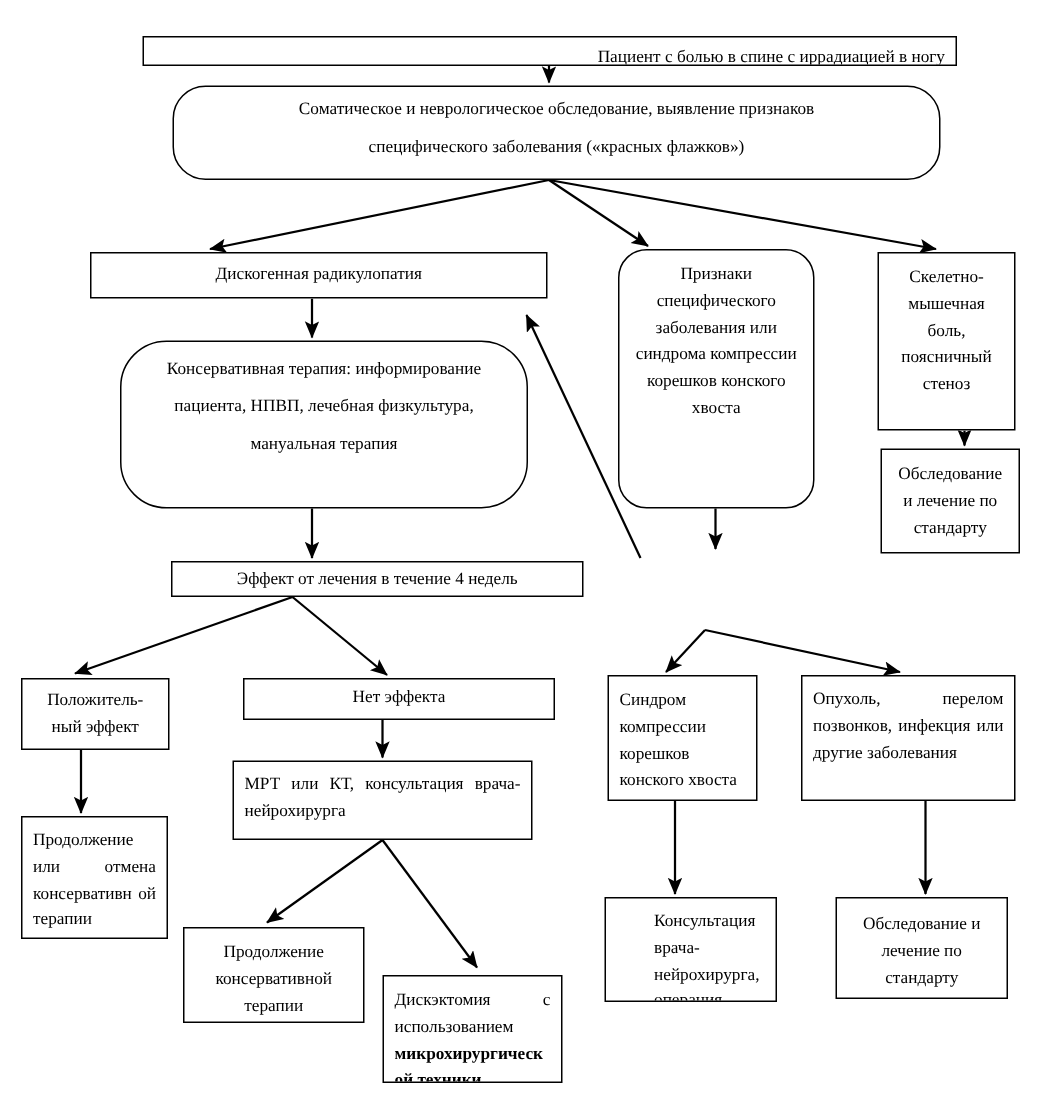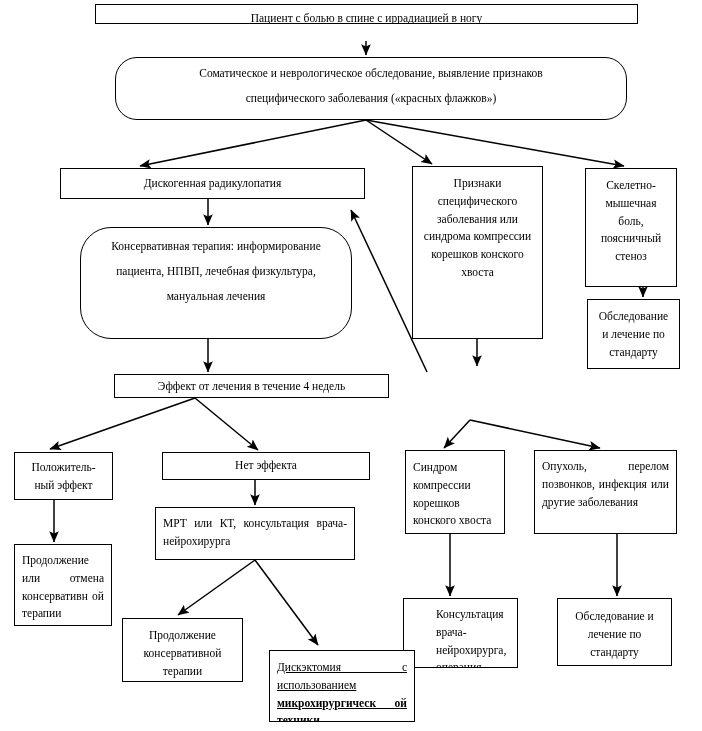--- a/index.html
+++ b/index.html
@@ -86,45 +86,45 @@
       <line x1="470" y1="420" x2="600" y2="448"></line>
 
       <line x1="450" y1="534" x2="450" y2="596"></line>
 
       <line x1="617" y1="534" x2="617" y2="596"></line>
 
       <line x1="643" y1="287" x2="643" y2="297"></line>
     </g>
   </svg>
 
-  <div class="node center" style="left:95px; top:4px; width:543px; height:20px;">
+  <div class="node center" style="left:95px; top:24px; width:543px; height:20px;text-align:right;">
     <span class="txt">Пациент с   болью в спине с иррадиацией в ногу</span>
   </div>
 
   <div class="node center" style="left:115px; top:57px; width:512px; height:63px; padding-top:7px;border-radius:22px;">
     <span class="txt">Соматическое и неврологическое обследование, выявление признаков</span>
     <span class="txt" style="display:block;margin-top:7px;">специфического заболевания («красных флажков»)</span>
   </div>
 
   <div class="node center" style="left:60px; top:168px; width:305px; height:31px; padding-top:6px;">
     <span class="txt">Дискогенная радикулопатия</span>
   </div>
 
-  <div class="node center" style="left:412px; top:166px; width:131px; height:173px; padding-top:8px;">
+  <div class="node center" style="left:412px; top:166px; width:131px; height:173px; padding-top:8px;border-radius:19px;">
     <span class="txt">Признаки специфического заболевания или синдрома компрессии корешков конского хвоста</span>
   </div>
 
   <div class="node center" style="left:585px; top:168px; width:92px; height:119px; padding-top:8px;">
     <span class="txt">Скелетно-мышечная боль, поясничный стеноз</span>
   </div>
 
   <div class="node center" style="left:80px; top:227px; width:272px; height:112px; padding-top:10px;border-radius:31px;">
     <span class="txt">Консервативная терапия: информирование</span>
     <span class="txt" style="display:block;margin-top:7px;">пациента, НПВП, лечебная физкультура,</span>
-    <span class="txt" style="display:block;margin-top:7px;">мануальная лечения</span>
+    <span class="txt" style="display:block;margin-top:7px;">мануальная терапия</span>
   </div>
 
   <div class="node center" style="left:587px; top:299px; width:93px; height:70px; padding-top:8px;">
     <span class="txt">Обследование и лечение по стандарту</span>
   </div>
 
 
   <div class="node center" style="left:70px; top:374px; width:275px; height:24px; padding-top:3px;margin-left:44px;">
     <span class="txt">Эффект от лечения в течение 4 недель</span>
   </div>
@@ -158,17 +158,17 @@
   </div>
 
   <div class="node center" style="left:557px; top:598px; width:115px; height:68px; padding-top:9px;">
     <span class="txt">Обследование и лечение по стандарту</span>
   </div>
 
   <div class="node center" style="left:122px; top:618px; width:121px; height:64px; padding-top:8px;">
     <span class="txt">Продолжение консервативной терапии</span>
   </div>
 
-  <div class="node justify" style="left:269px; top:650px; width:146px; height:72px; padding-top:8px;text-decoration:underline;">
+  <div class="node justify" style="left:255px; top:650px; width:120px; height:72px; padding-top:8px;">
     <span class="txt"><span>Дискэктомия с использованием </span><span class="bold">микрохирургическ ой техники</span></span>
   </div>
 
 </div>
 
 </body></html>

